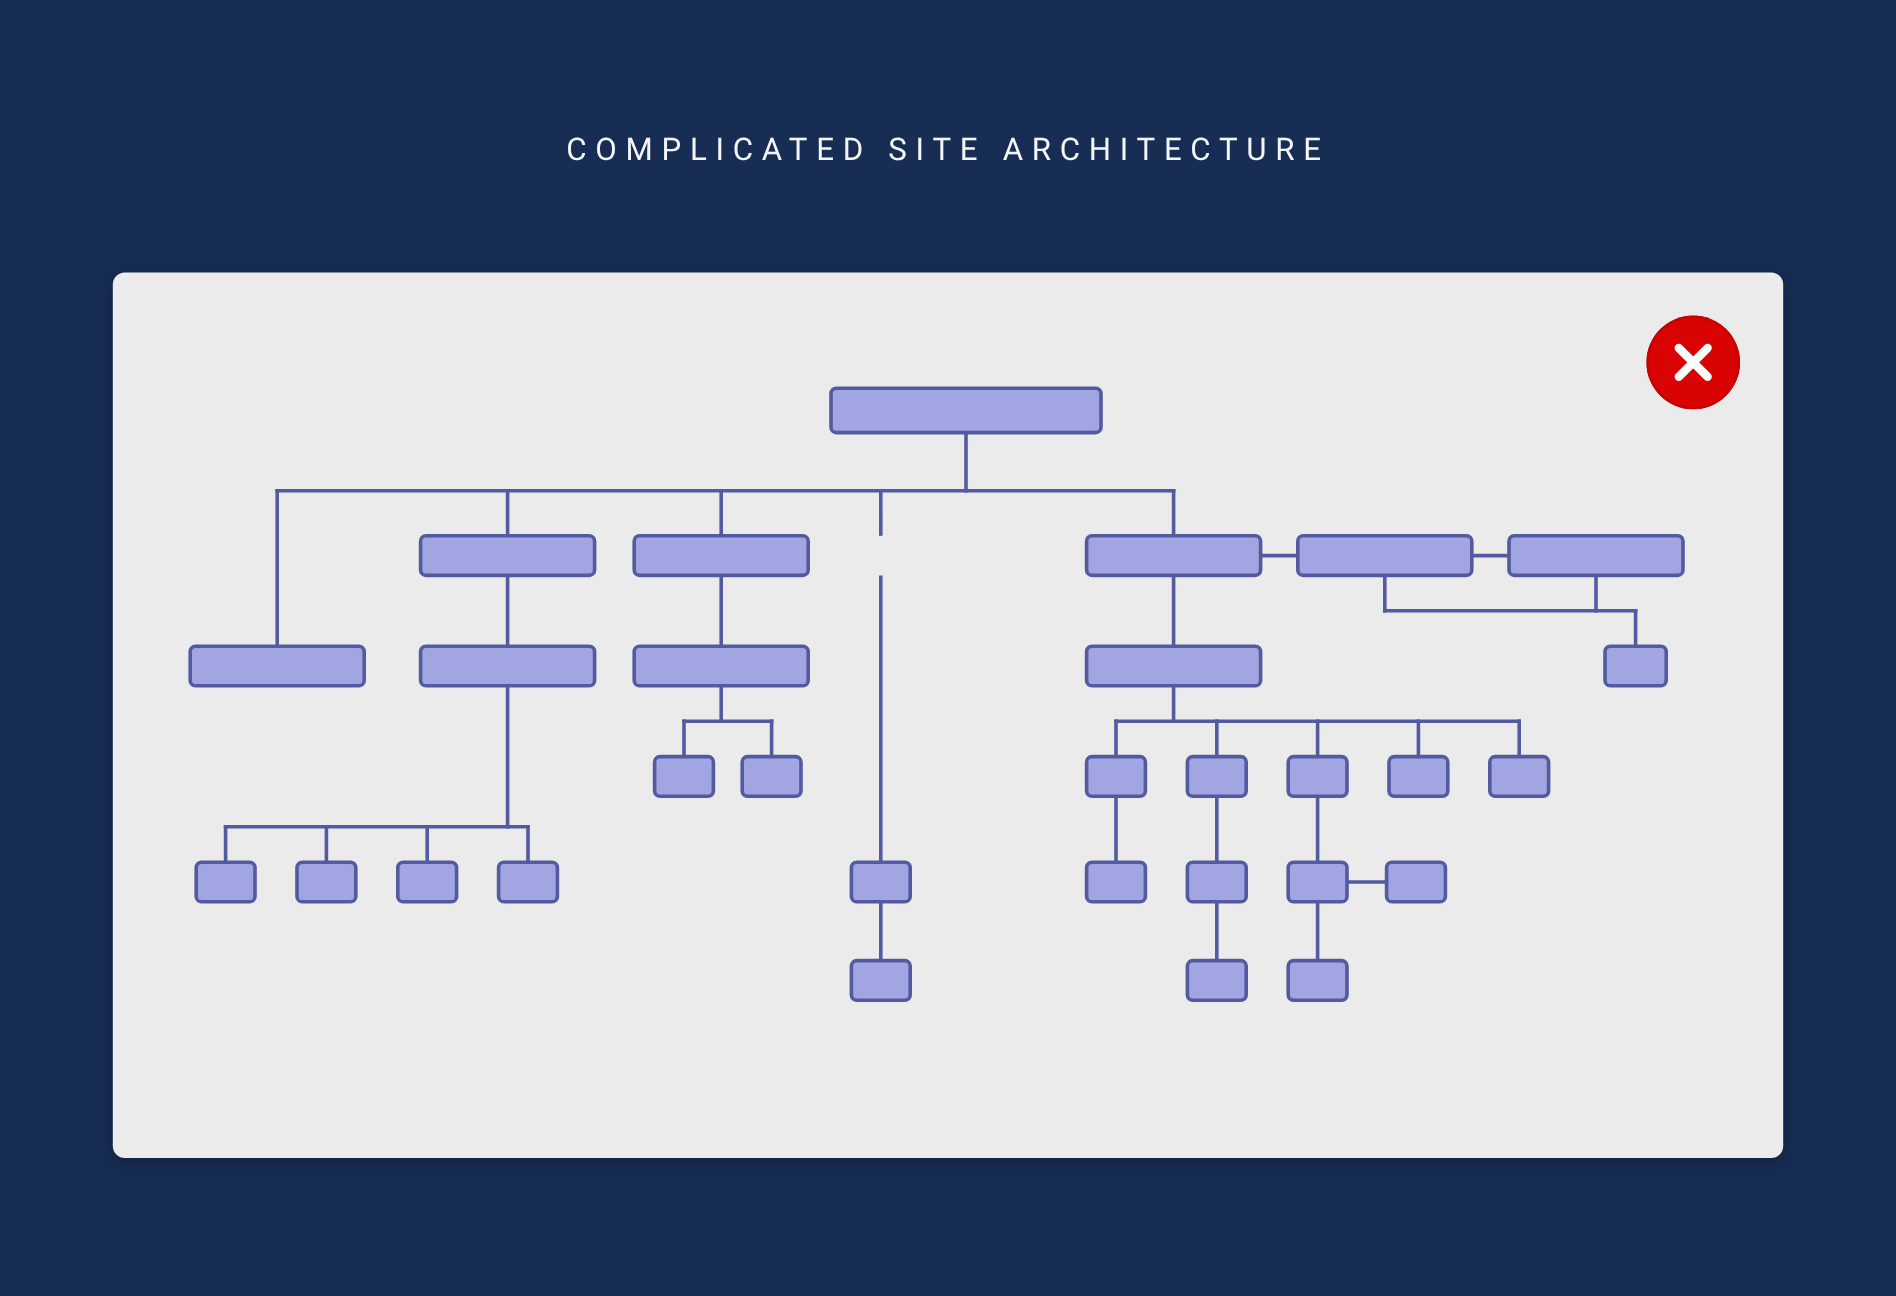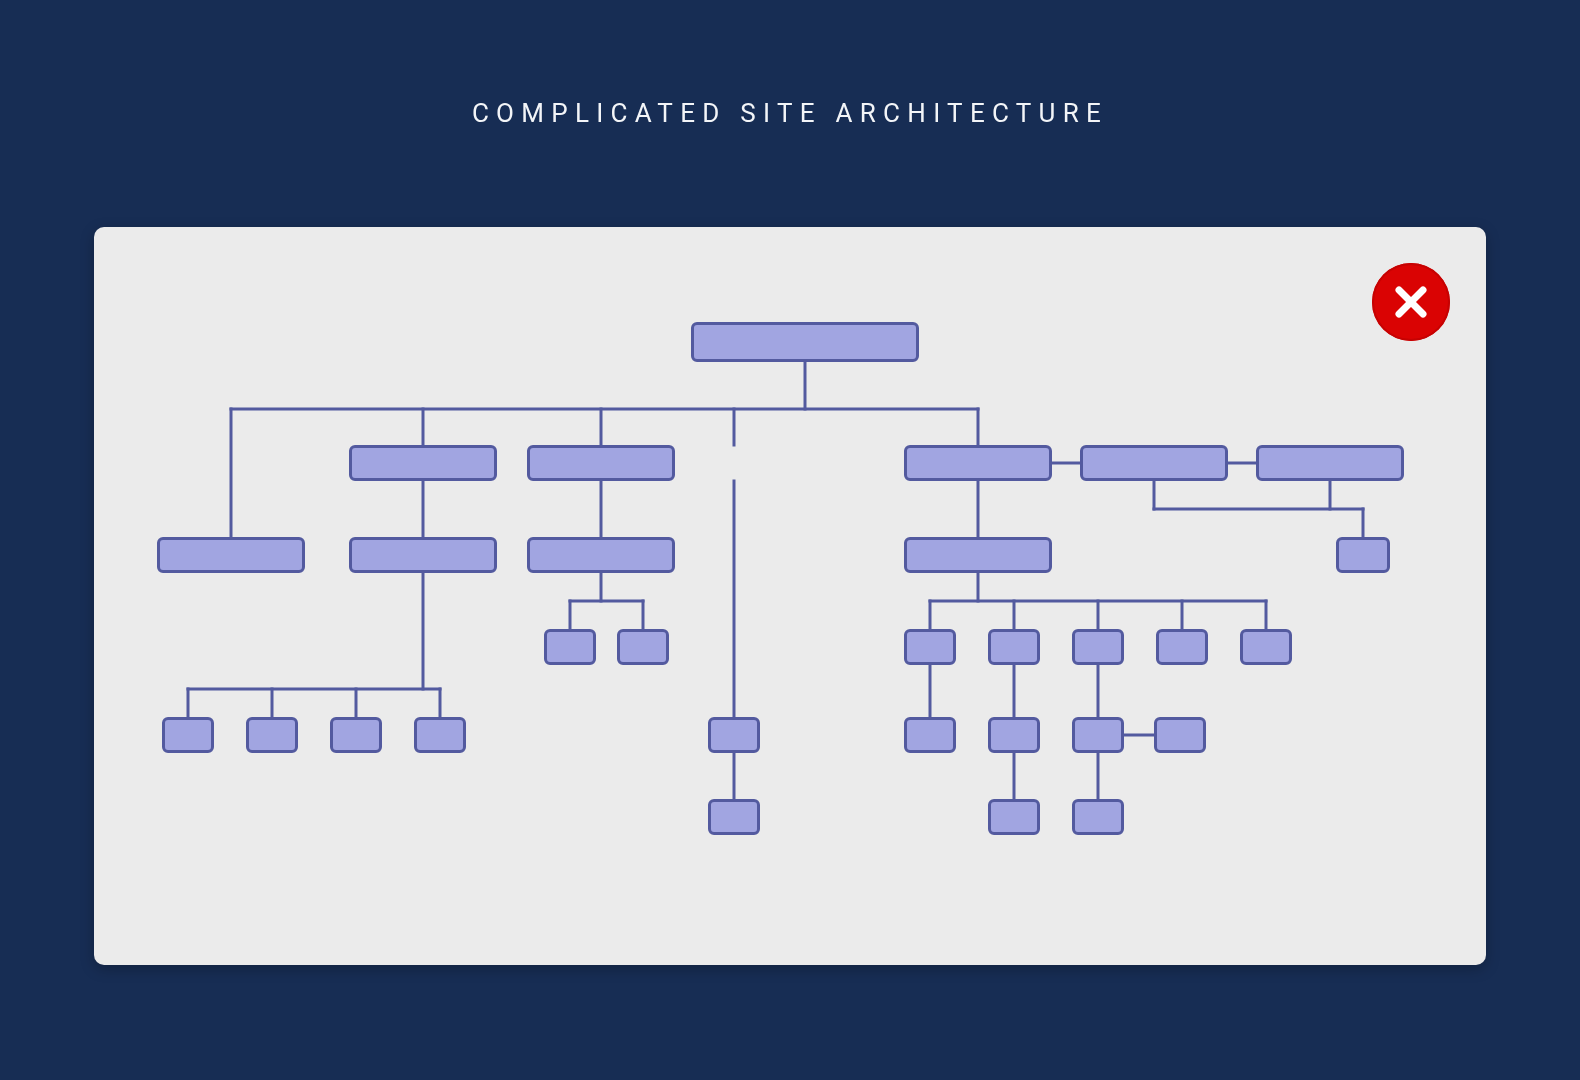--- a/index.html
+++ b/index.html
@@ -12,21 +12,21 @@
   }
   .stage {
     width: 1580px;
     height: 1080px;
     position: relative;
     background: #172d54;
     margin: 0 auto;
   }
   .title {
     position: absolute;
-    top: 98px;
+    top: 110px;
     left: 0;
     width: 100%;
     text-align: center;
     color: #f3f5f8;
     font-size: 26px;
     letter-spacing: 0.28em;
     font-weight: 400;
   }
   .panel {
     position: absolute;

